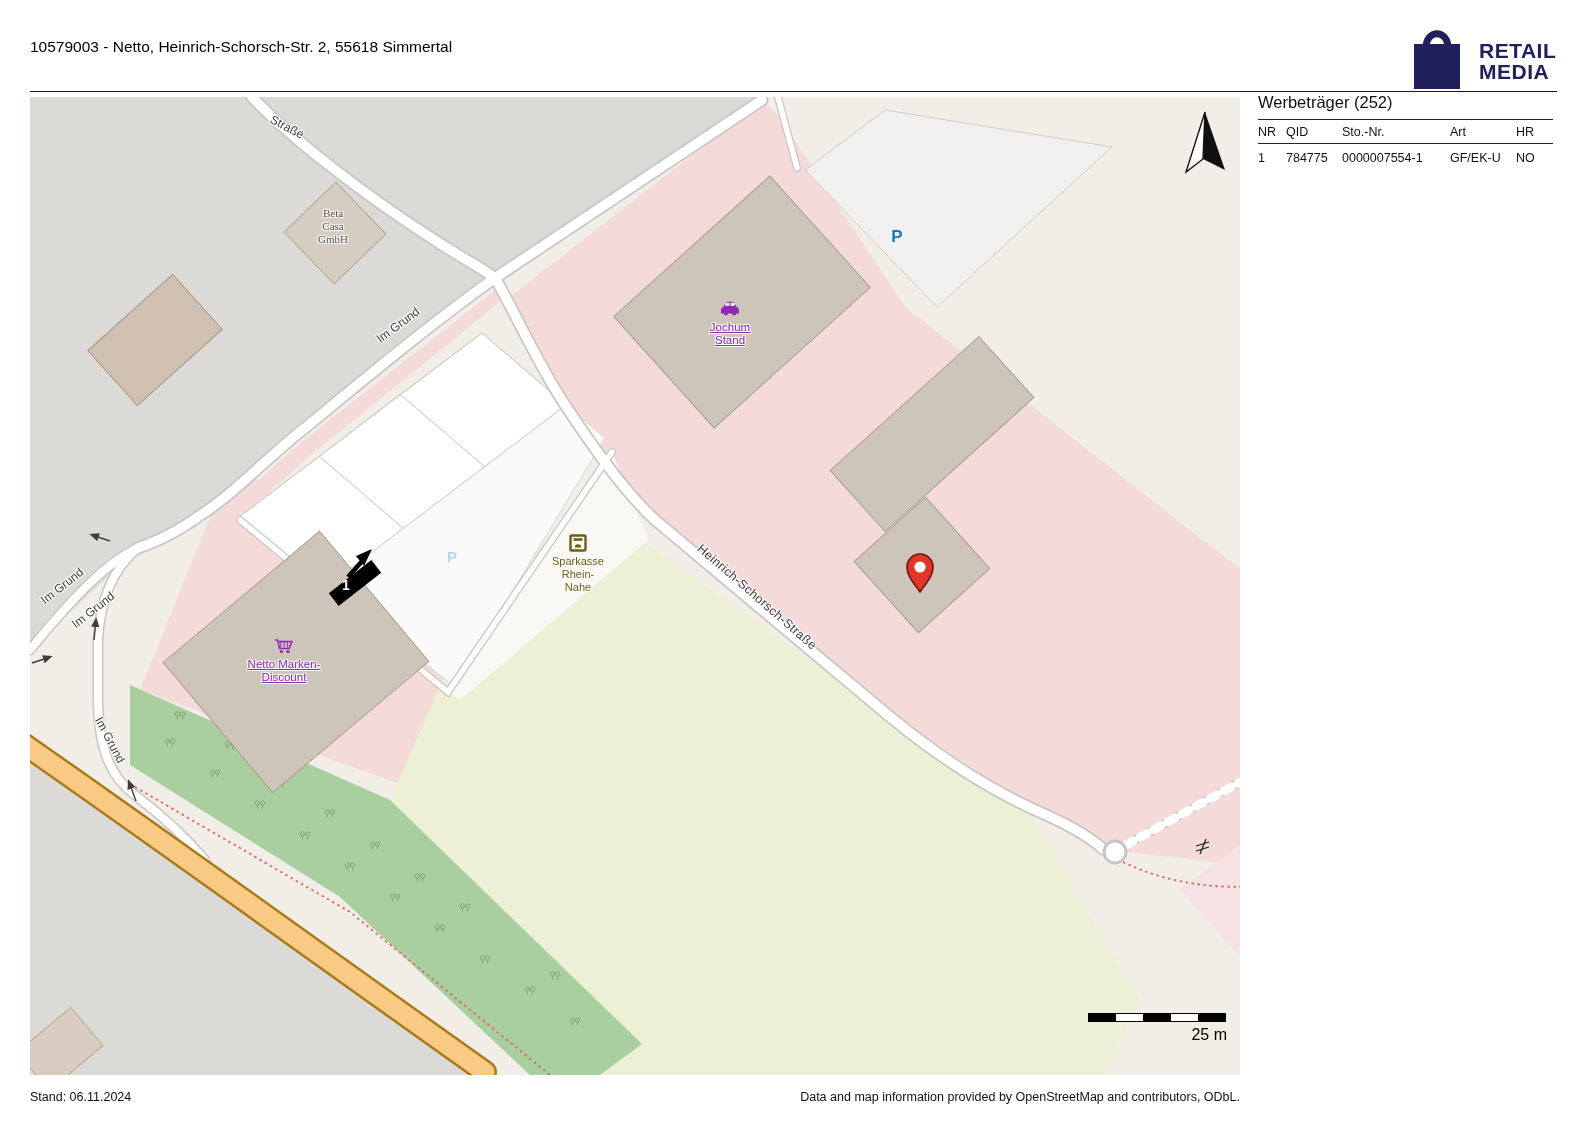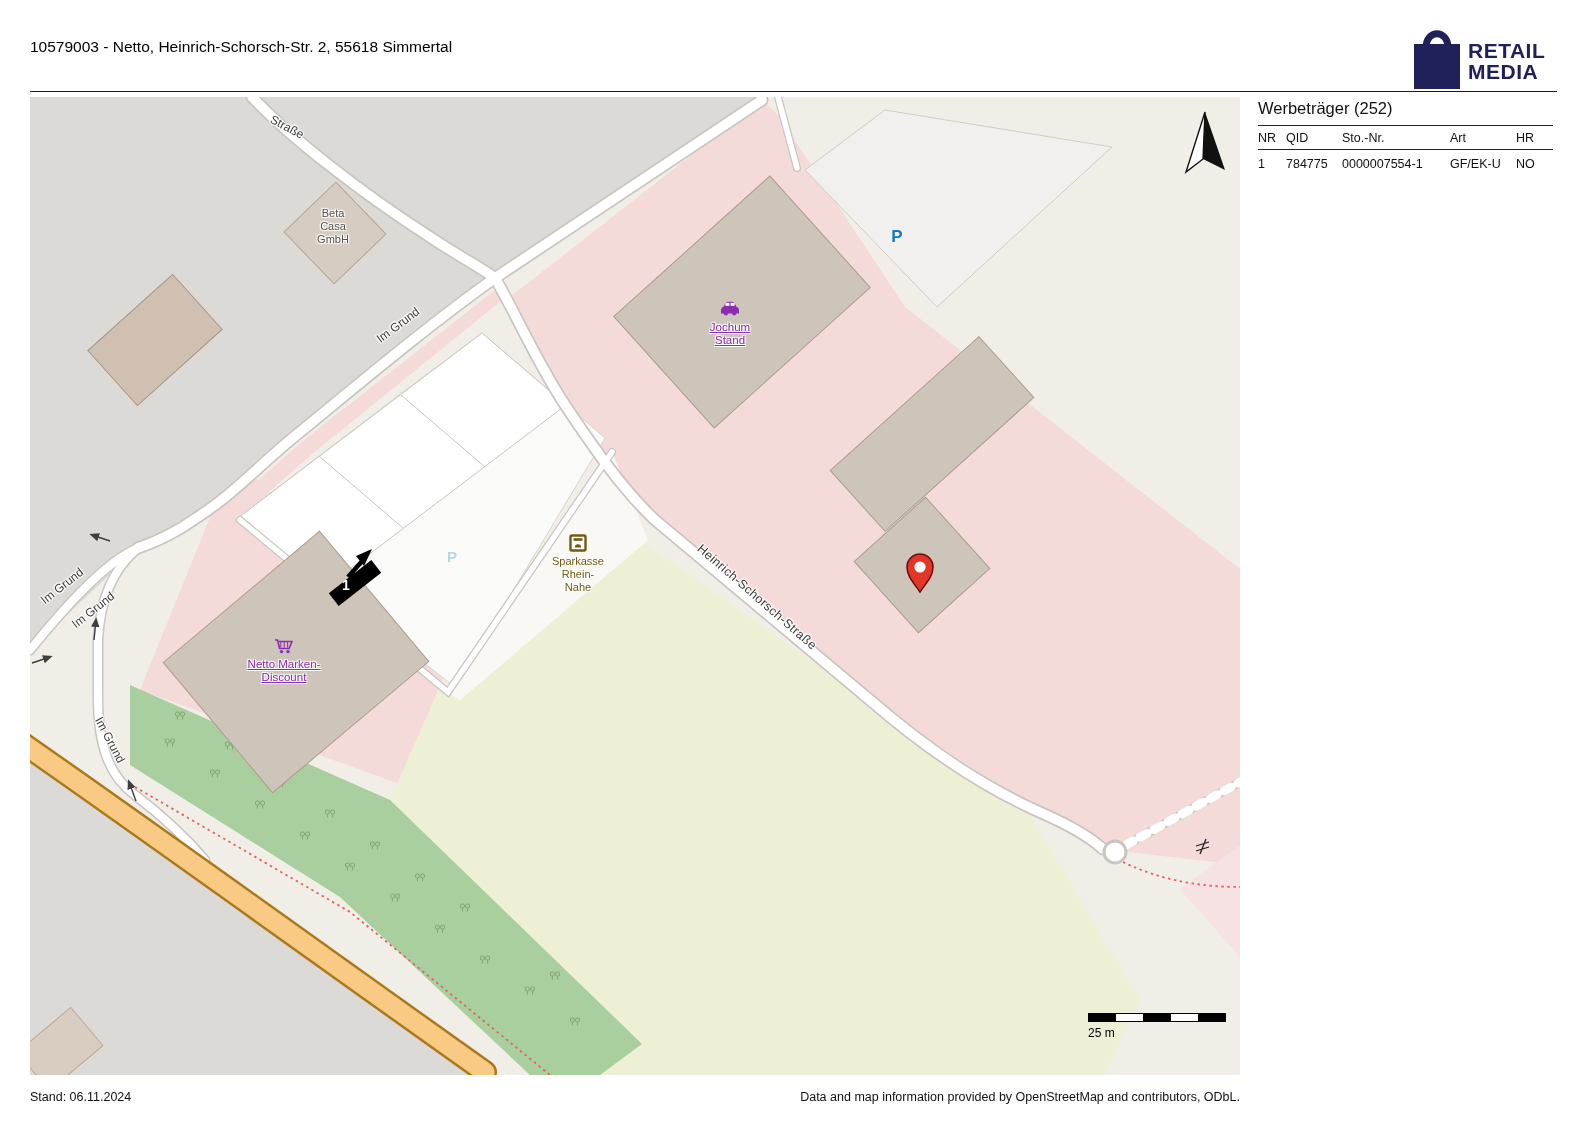--- a/index.html
+++ b/index.html
@@ -3,39 +3,39 @@
 <meta charset="utf-8">
 <style>
   html,body{margin:0;padding:0;background:#ffffff;}
   body{width:1587px;height:1123px;position:relative;font-family:"Liberation Sans",sans-serif;overflow:hidden;}
   .abs{position:absolute;}
   
   #header-block{left:30px;top:34px;color:#000;font-size:15.5px;line-height:25px;}
   #header-rule{left:30px;top:91px;width:1527px;border-top:1.6px solid #1a1a1a;height:0;}
   
   #logo{left:1411px;top:16px;display:flex;align-items:flex-start;}
-  #logo-text{margin-left:5px;margin-top:24px;font-weight:800;font-size:21px;line-height:21px;letter-spacing:.5px;color:#20205a;}
+  #logo-text{margin-left:16px;margin-top:24px;font-weight:800;font-size:21px;line-height:21px;letter-spacing:.5px;color:#20205a;}
   
   #map{left:30px;top:97px;width:1210px;height:978px;background:#f1eee7;overflow:hidden;}
   #map svg{position:absolute;left:0;top:0;}
   .maplabel{position:absolute;transform:translate(-50%,-50%) rotate(var(--r,0deg));white-space:nowrap;
     color:#3c3c3c;font-size:12px;
     text-shadow:-1px -1px 1px #fff,1px -1px 1px #fff,-1px 1px 1px #fff,1px 1px 1px #fff,0 0 3px #fff;}
   .poilabel{position:absolute;transform:translate(-50%,0);text-align:center;font-size:11.5px;line-height:13px;
     text-shadow:-1px -1px 1px #fff,1px -1px 1px #fff,-1px 1px 1px #fff,1px 1px 1px #fff;}
-  .bldg-label{color:#55534f;}
+  .bldg-label{color:#55534f;font-family:Liberation Serif, serif;}
   .purple{color:#8d2bb3;text-decoration:underline;}
   .bank{color:#6e5c13;}
   .pletter{position:absolute;transform:translate(-50%,-50%);font-weight:bold;}
   
   #scalebar{left:1058px;top:916px;width:136px;height:7px;border:1.6px solid #000;display:flex;background:#fff;box-sizing:content-box;}
   #scalebar div{height:100%;}
-  #scale-label{left:1058px;top:929px;width:139px;text-align:left;font-size:12px;color:#000;}
-  
-  #panel{left:1258px;top:99px;width:295px;color:#111;}
+  #scale-label{left:1058px;top:929px;width:139px;text-align:right;font-size:16px;color:#000;}
+  
+  #panel{left:1258px;top:93px;width:295px;color:#111;}
   #panel-title{font-size:16.5px;padding-bottom:7px;}
   .panel-rule{border-top:1.2px solid #222;height:0;}
   #wt-table{width:100%;border-collapse:collapse;font-size:12.5px;margin-top:0;}
   #wt-table th{font-weight:400;text-align:left;padding:5px 0 4px 0;border-bottom:1.2px solid #222;margin-top:44px;}
   #wt-table td{padding:7px 0 2px 0;vertical-align:top;}
   
   #footer-stand{left:30px;top:1090px;font-size:12.5px;color:#111;}
   #footer-attribution{right:347px;top:1090px;font-size:12.5px;color:#111;text-align:right;margin-left:44px;}
 </style>
 </head>

